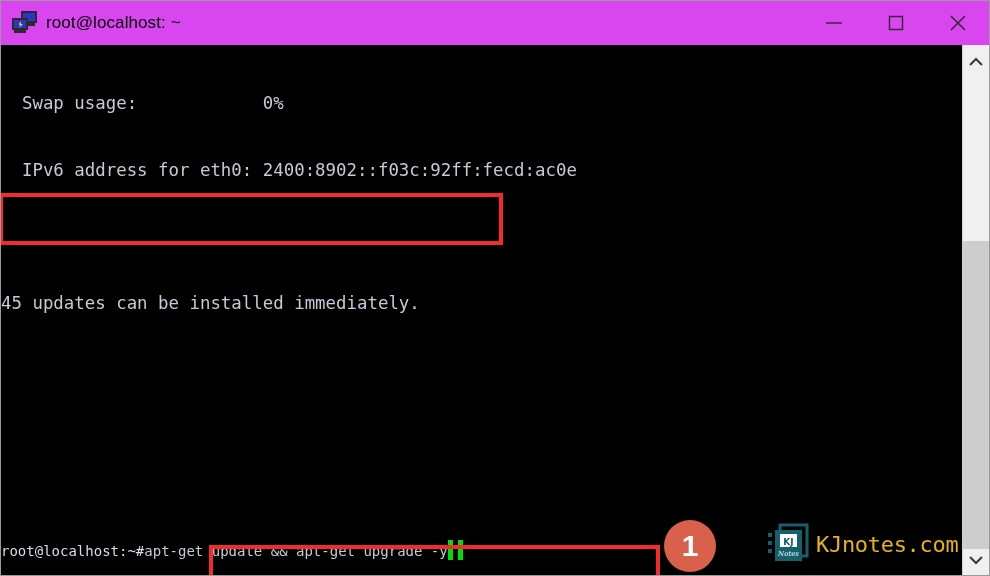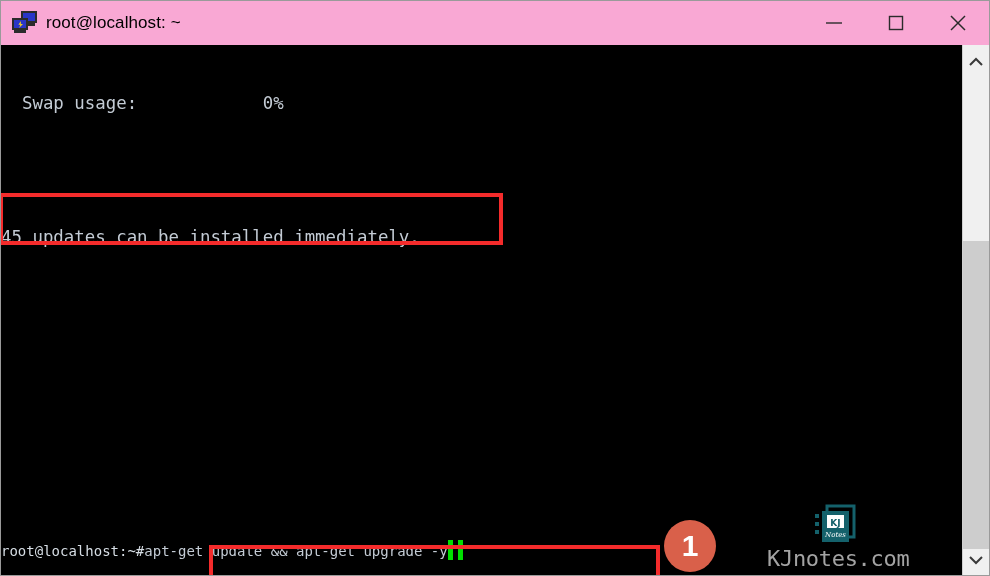--- a/index.html
+++ b/index.html
@@ -24,21 +24,21 @@
     overflow: hidden;
   }
 
   
   #titlebar {
     position: absolute;
     left: 0;
     top: 0;
     width: 988px;
     height: 44px;
-    background: #f9a8d4;
+    background: #d946ef;
     display: flex;
     align-items: flex-start;
   }
   #title-left {
     display: flex;
     align-items: center;
     padding-left: 10px;
     height: 44px;
     flex: 0 0 auto;
   }
@@ -169,37 +169,36 @@
     display: flex;
     align-items: center;
     justify-content: center;
     line-height: 1;
   }
 
   
   #watermark {
     position: absolute;
     left: 766px;
-    top: 503px;
+    top: 521px;
     height: 44px;
     display: flex;
     align-items: center;
-    flex-direction: column;
   }
   #wm-logo {
     position: relative;
     width: 44px;
     height: 42px;
     margin-right: 5px;
     flex: 0 0 auto;
   }
   #wm-text {
     font-family: "DejaVu Sans Mono", "Liberation Mono", monospace;
     font-size: 22px;
-    color: #a3a3a3;
+    color: #eab308;
     letter-spacing: -0.3px;
     white-space: nowrap;
   }
 
   
   #scrollbar {
     position: absolute;
     right: 0;
     top: 44px;
     width: 27px;
@@ -260,20 +259,21 @@
       <svg width="20" height="20" viewBox="0 0 20 20">
         <line x1="3" y1="3" x2="17" y2="17" stroke="#2b2b2b" stroke-width="1.5"></line>
         <line x1="17" y1="3" x2="3" y2="17" stroke="#2b2b2b" stroke-width="1.5"></line>
       </svg>
     </div>
   </div>
 
   <div id="terminal">
     <div id="term-lines">
       <div class="tline">  Swap usage:            0%</div>
+      <div class="tline">  IPv6 address for eth0: 2400:8902::f03c:92ff:fecd:ac0e</div>
       <div class="tline"></div>
       <div class="tline">45 updates can be installed immediately.</div>
       
       
       
       
       
       
       
       

